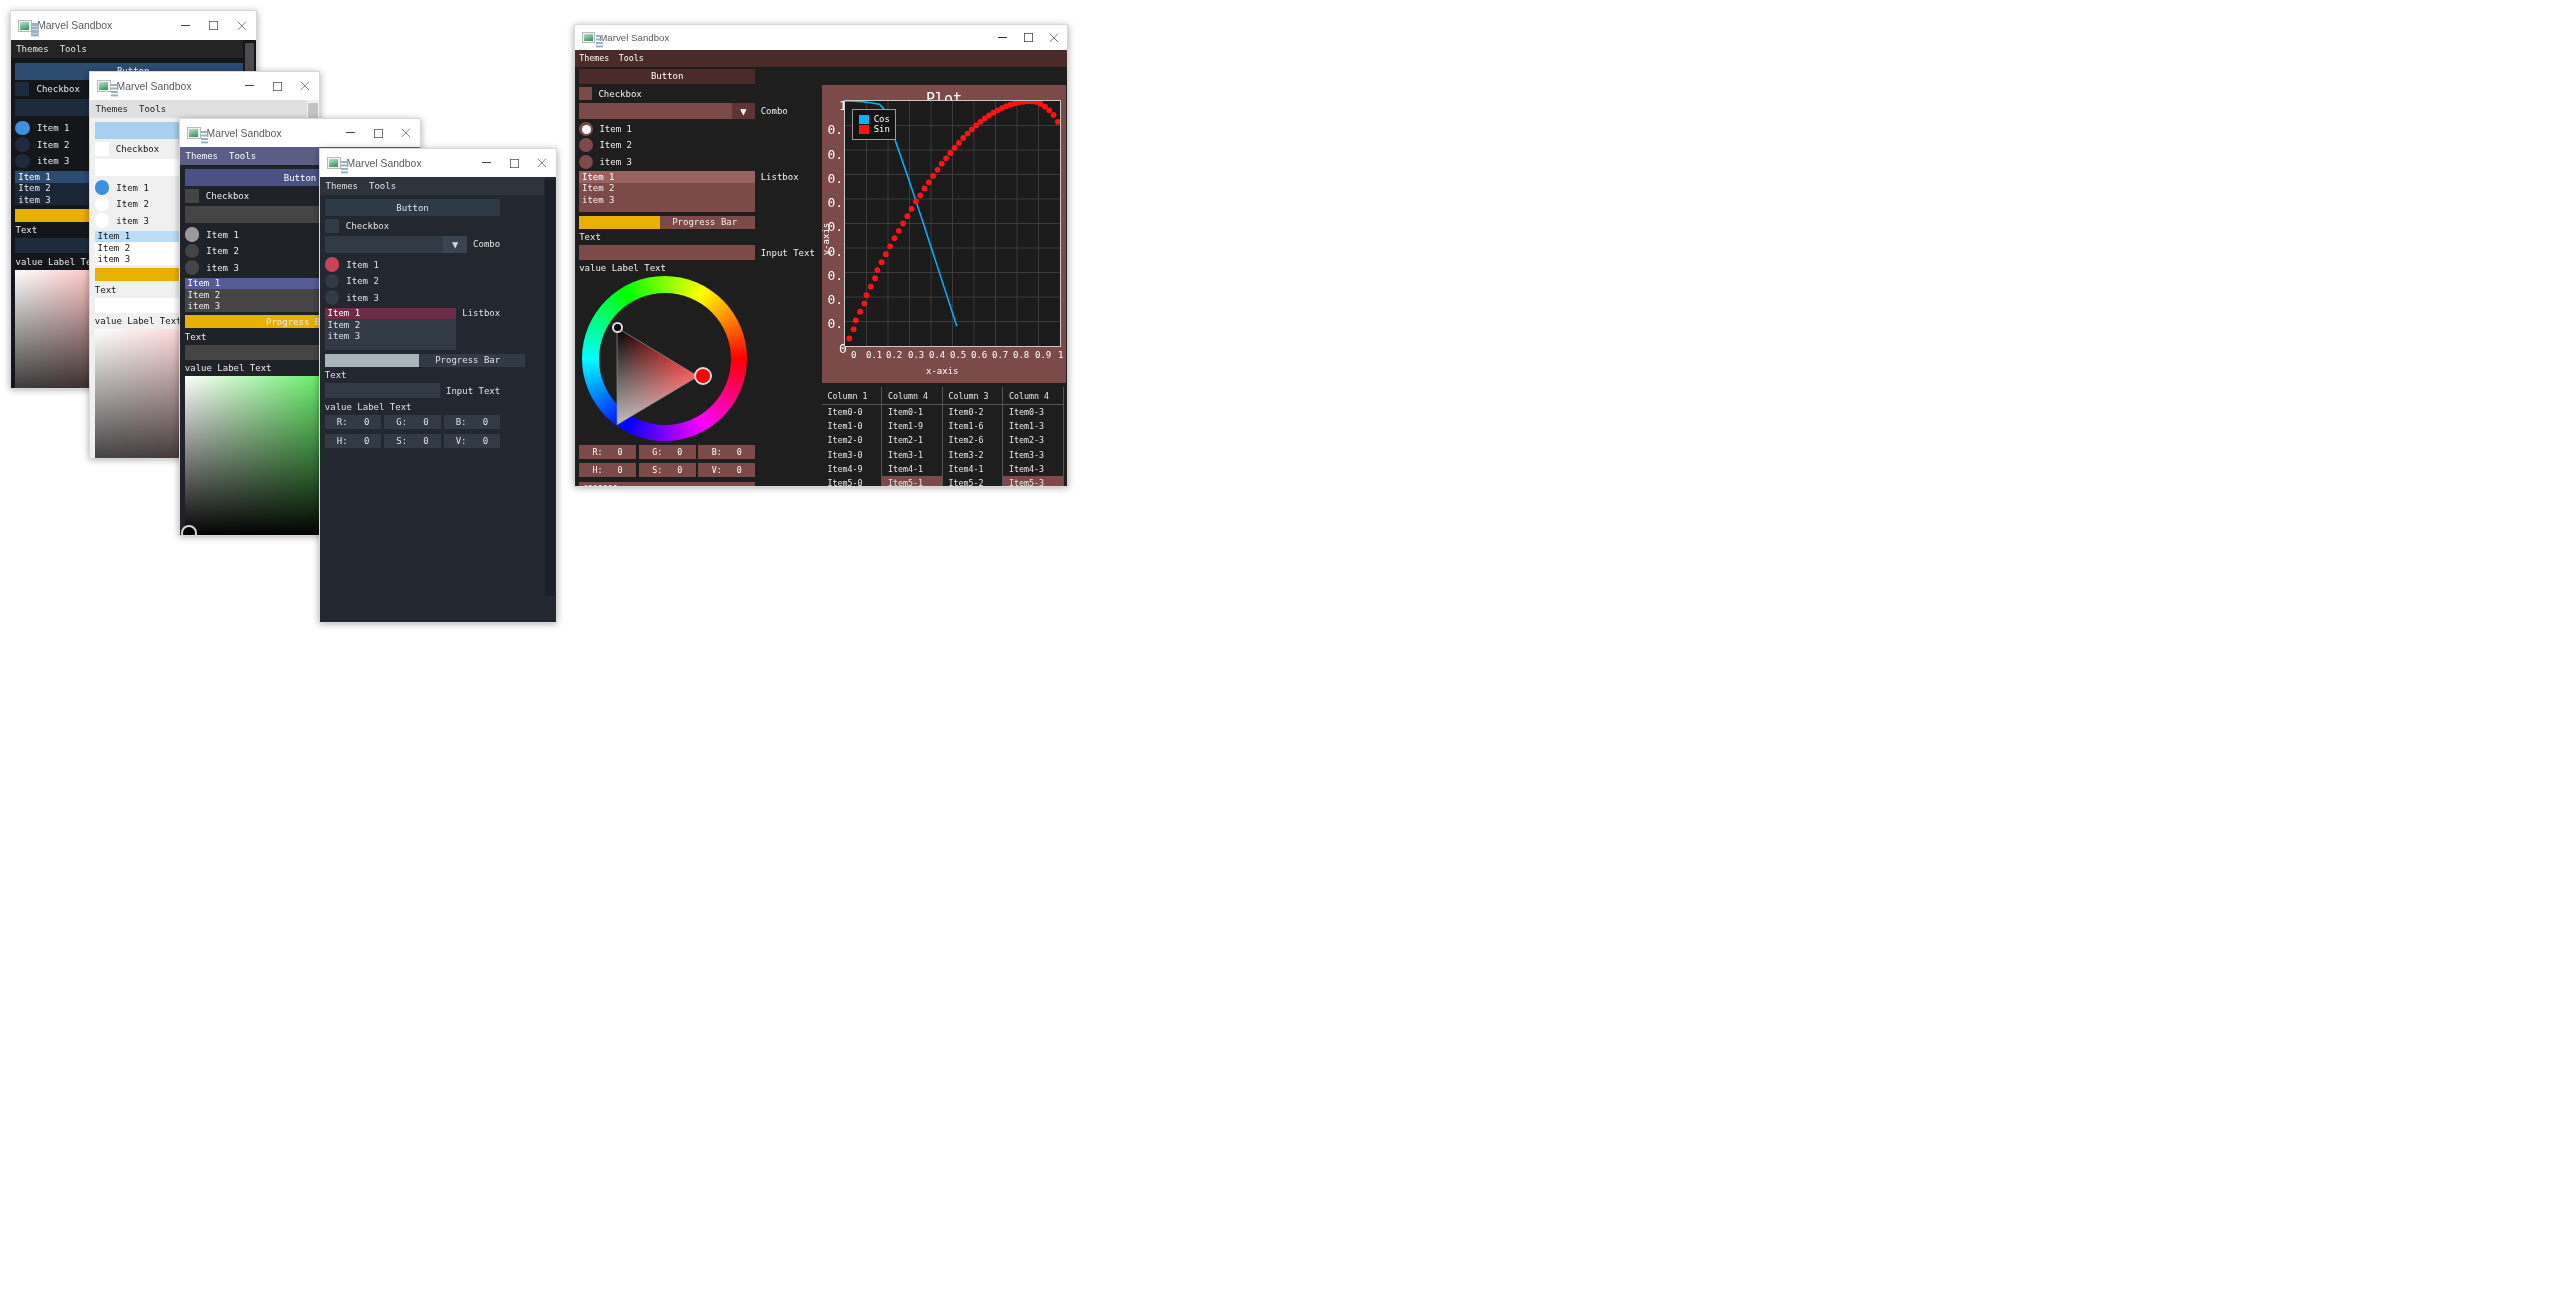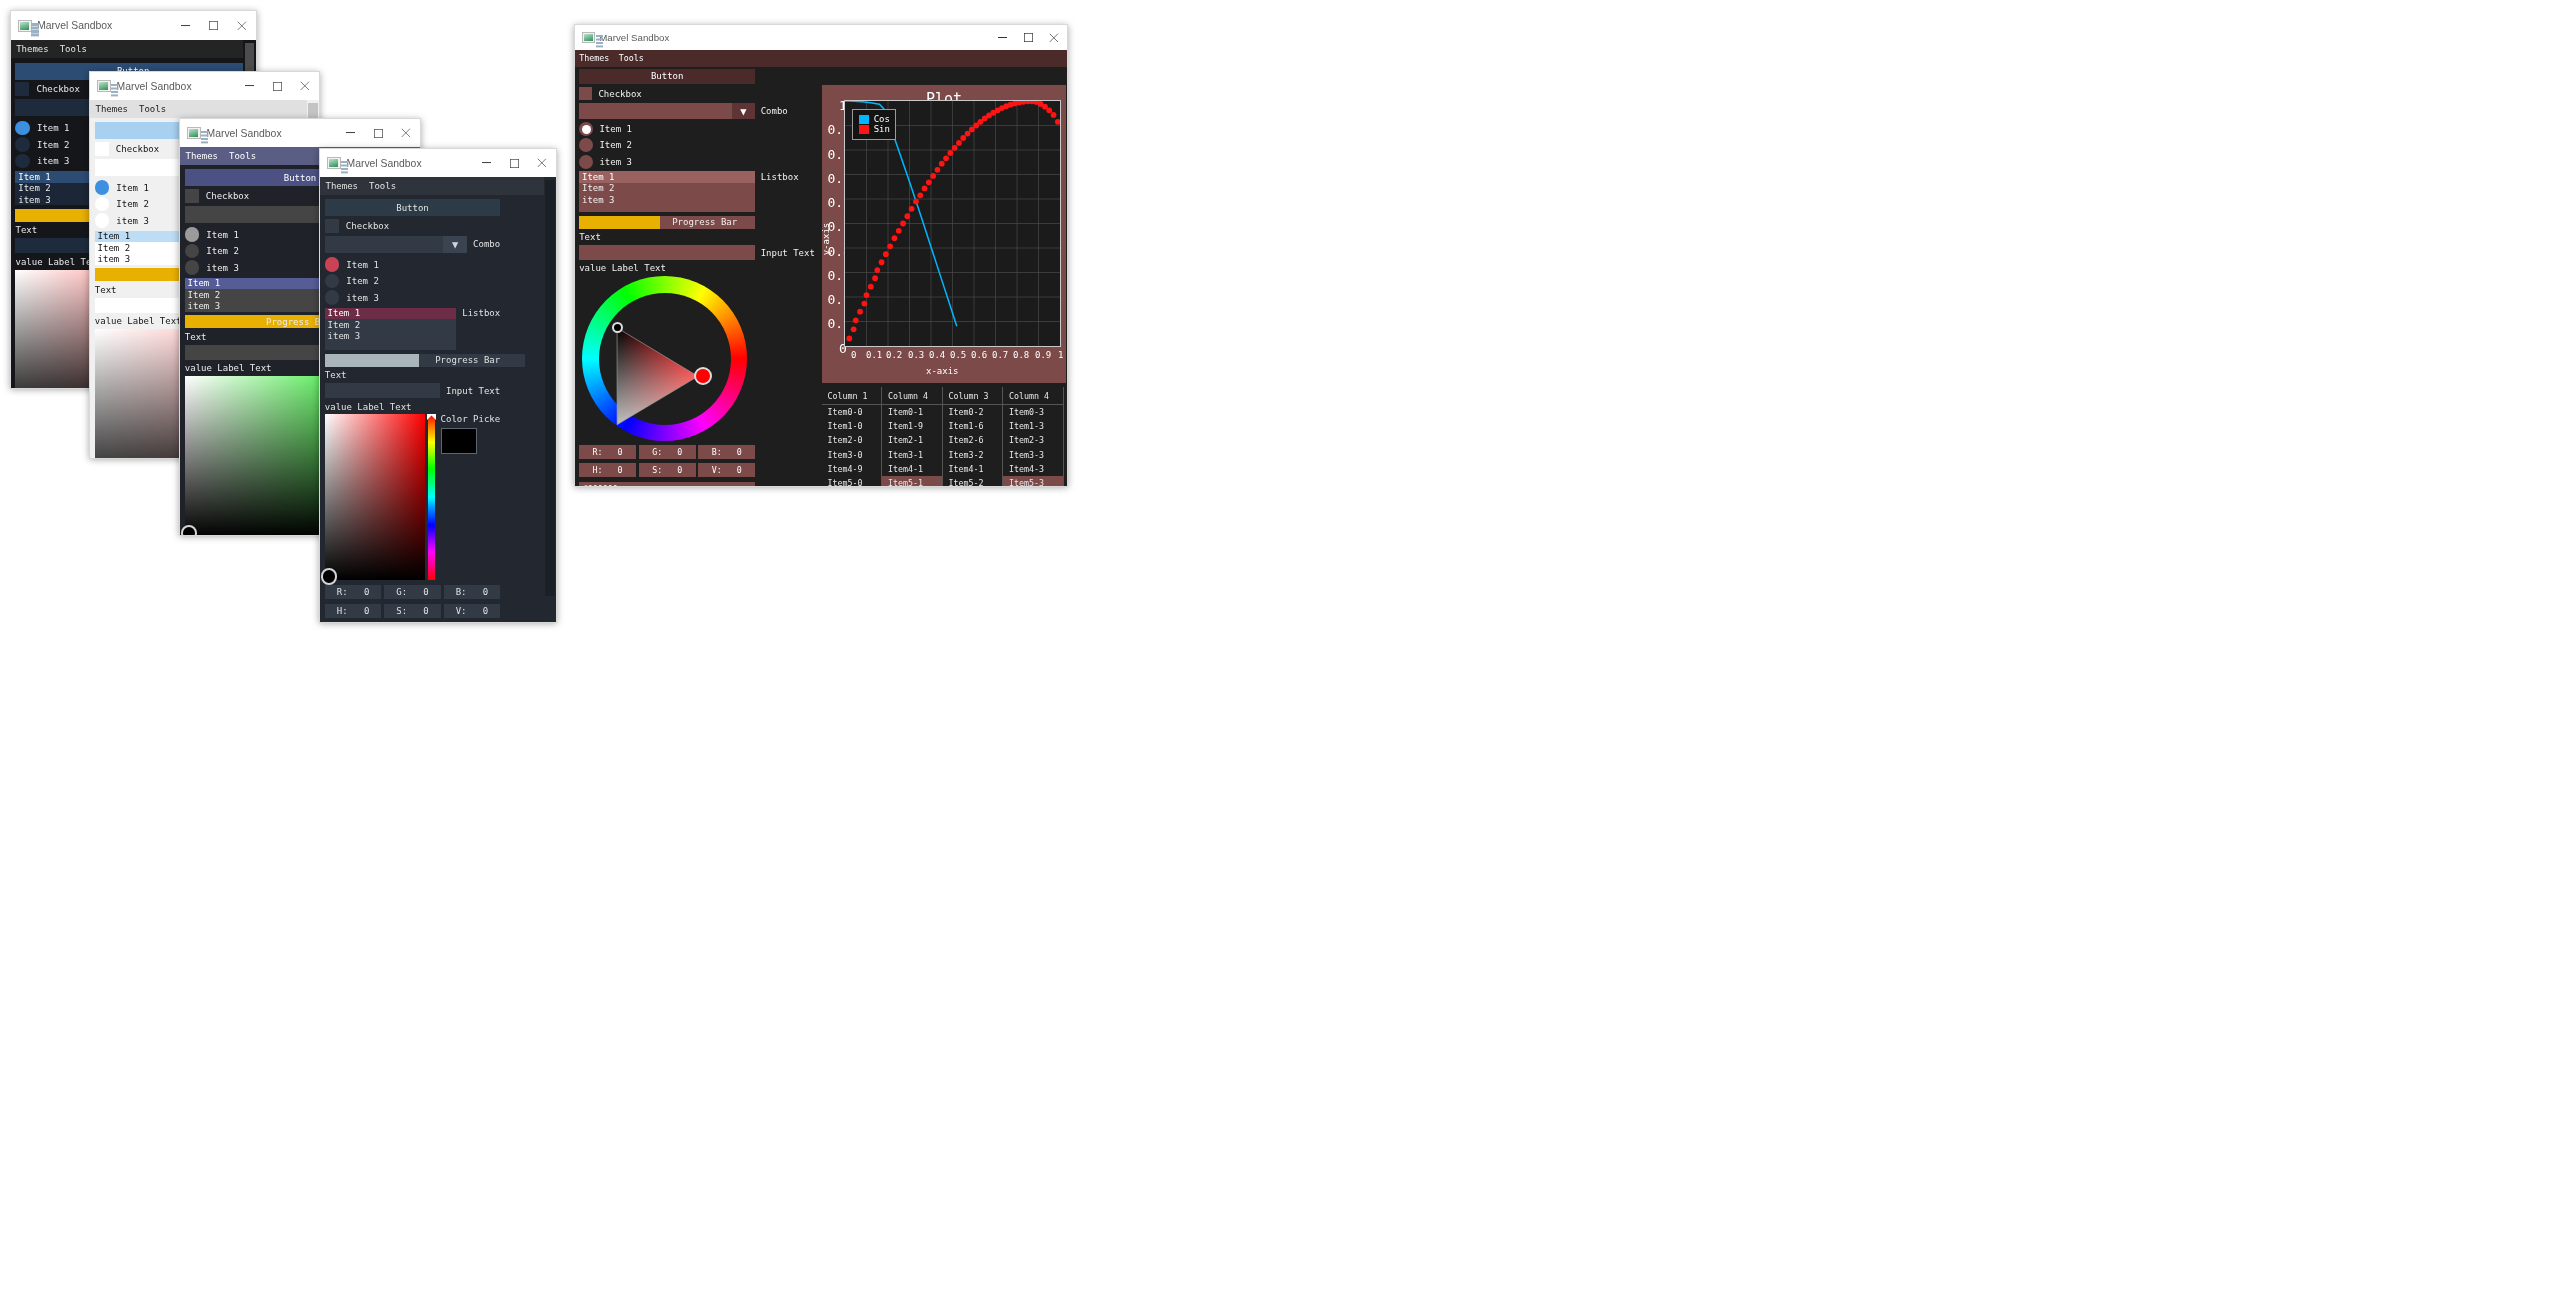--- a/index.html
+++ b/index.html
@@ -369,35 +369,20 @@
           <span class="fillbar" style="width:47%;background:#aab5bb;display:block;height:100%;"></span>
         </span>
         <span class="lbl" style="font-size:9px;color:#e2e2e2;margin-left:-90px;">Progress Bar</span>
       </div>
       <div class="lbl" style="font-size:9px;color:#e2e2e2;margin-bottom:2.8px;">Text</div>
       <div class="row" style="margin-bottom:3.5px;">
         <span class="input" style="height:15.2px;background:#323a46;flex:1 1 auto;"></span>
         <span class="lbl" style="font-size:9px;color:#e2e2e2;margin-left:6.2px;">Input Text</span>
       </div>
       <div class="lbl" style="font-size:9px;color:#e2e2e2;margin-bottom:2.8px;">value Label Text</div>
-      <div class="row" style="align-items:flex-start;">
-        <span class="sv" style="width:166px;height:166px;display:block;background:
-               linear-gradient(to top,rgba(0,0,0,1),rgba(0,0,0,0)),
-               linear-gradient(to right,#ffffff,#ff0000);">
-          <span class="knob" style="left:-4.2px;bottom:-4.2px;"></span>
-        </span>
-        <span class="huebar" style="width:12.5px;height:166px;display:block;margin-left:2.1px;">
-          <span style="position:absolute;left:-0.7px;top:-0.7px;width:0;height:0;border-top:6.2px solid #fff;border-right:6.2px solid transparent;"></span>
-          <span style="position:absolute;right:-0.7px;top:-0.7px;width:0;height:0;border-top:6.2px solid #fff;border-left:6.2px solid transparent;"></span>
-        </span>
-        <span style="margin-left:5.5px;display:block;">
-          <span class="lbl" style="font-size:9px;color:#e2e2e2;display:block;white-space:nowrap;">Color Picke</span>
-          <span style="display:block;margin-top:3.5px;width:36px;height:26px;background:#000;border:0.7px solid #5d6672;box-sizing:border-box;"></span>
-        </span>
-      </div>
       <div class="rgbrow" style="margin-top:3.5px;gap:2.8px;">
         <span class="rgbcell" style="background:#323a46;color:#e2e2e2;font-size:9px;padding:2.1px 0;">R:&nbsp;&nbsp; 0</span>
         <span class="rgbcell" style="background:#323a46;color:#e2e2e2;font-size:9px;padding:2.1px 0;">G:&nbsp;&nbsp; 0</span>
         <span class="rgbcell" style="background:#323a46;color:#e2e2e2;font-size:9px;padding:2.1px 0;">B:&nbsp;&nbsp; 0</span>
       </div>
       <div class="rgbrow" style="gap:2.8px;">
         <span class="rgbcell" style="background:#323a46;color:#e2e2e2;font-size:9px;padding:2.1px 0;">H:&nbsp;&nbsp; 0</span>
         <span class="rgbcell" style="background:#323a46;color:#e2e2e2;font-size:9px;padding:2.1px 0;">S:&nbsp;&nbsp; 0</span>
         <span class="rgbcell" style="background:#323a46;color:#e2e2e2;font-size:9px;padding:2.1px 0;">V:&nbsp;&nbsp; 0</span>
       </div>

